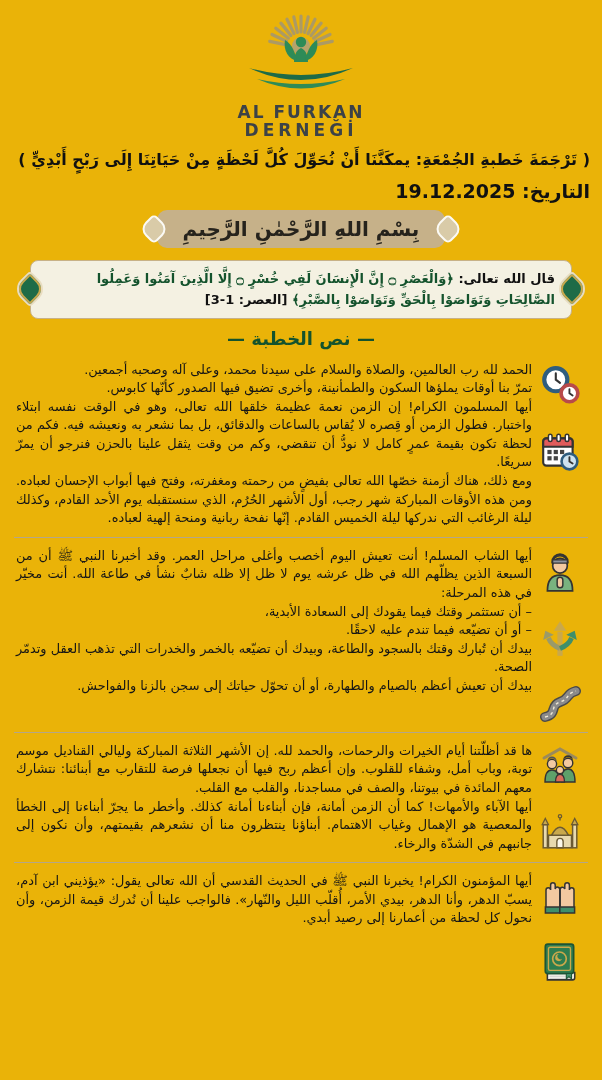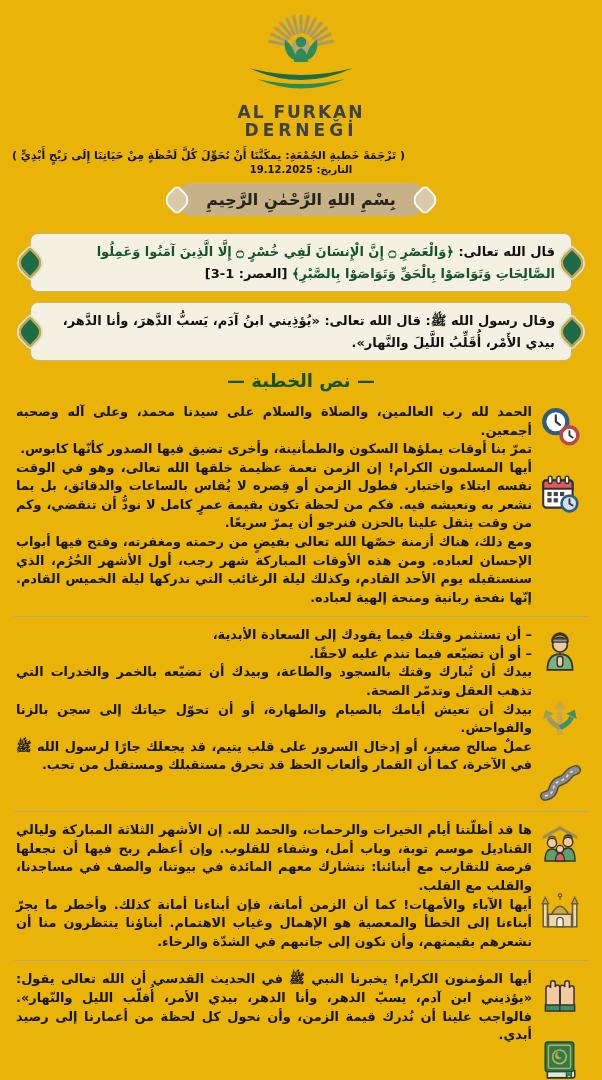--- a/index.html
+++ b/index.html
@@ -9,29 +9,29 @@
     position:relative; width:602px; height:1080px; margin:0 auto;
     background:#eab308; overflow:hidden; padding:6px 12px 0 12px;
   }
   
   .brand { text-align:center; }
   .brand svg { display:block; margin:0 auto; }
   .org-name { color:#3c4247; font-weight:700; line-height:1.05; letter-spacing:2px; margin-top:-6px; }
   .org-name .l1 { font-size:17px; display:block; }
   .org-name .l2 { font-size:17px; display:block; letter-spacing:4px; }
   .doc-title {
-    direction:rtl; text-align:left; font-size:11px; font-weight:700; color:#111;
+    direction:rtl; text-align:right; font-size:16px; font-weight:700; color:#111;
     margin-top:8px; line-height:1.5;
   }
-  .doc-date { direction:rtl; text-align:center; font-size:10px; font-weight:700; color:#111; margin-top:0; }
+  .doc-date { direction:rtl; text-align:right; font-size:19px; font-weight:700; color:#111; margin-top:8px; }
   
   .bismillah-wrap { text-align:center; margin-top:8px; position:relative; height:40px; }
   .bismillah {
     position:relative; display:inline-block; background:#c6b189; color:#26231c;
-    font-weight:700; font-size:16px; padding:7px 26px; border-radius:10px; direction:rtl;text-align:center;
+    font-weight:700; font-size:20px; padding:7px 26px; border-radius:10px; direction:rtl;text-align:center;
   }
   .bismillah .flourish {
     position:absolute; top:50%; width:22px; height:22px; background:#d9cba8;
     border:2px solid #fbfaf5; transform:translateY(-50%) rotate(45deg); border-radius:5px 45% 5px 45%;
   }
   .bismillah .flourish.fl-left { left:-14px; }
   .bismillah .flourish.fl-right { right:-14px; }
   
   .quote-box {
     position:relative; background:#f4f1e2; border:1.6px solid #c8b287; border-radius:8px;
@@ -48,21 +48,21 @@
   .finial.f-right { right:-14px; }
   
   .section-heading {
     direction:rtl; text-align:center; color:#14532d; font-weight:700; font-size:18px; margin-top:9px;
   }
   
   .sections { margin-top:6px; }
   .sect { display:flex; direction:rtl; padding:6px 2px; }
   .icons { width:56px; flex:0 0 56px; display:flex; flex-direction:column; align-items:center; gap:24px; padding-top:4px; }
   .icons svg { display:block; }
-  .txt { flex:1; direction:rtl; text-align:justify; font-size:12.9px; font-weight:700; color:#151515; line-height:1.44; padding-left:2px; }
+  .txt { flex:1; direction:rtl; text-align:justify; font-size:12.9px; font-weight:400; color:#151515; line-height:1.44; padding-left:2px; }
   .txt p { margin:0; }
   .divider { border:0; border-top:1.6px solid #b5a687; margin:3px 2px; }
 </style>
 </head>
 <body>
 
 <div class="page">
 
   <header class="brand">
     <svg width="150" height="104" viewBox="0 0 150 104">
@@ -107,25 +107,20 @@
   </div>
 
   <div class="quote-box">
     <span class="finial f-left"></span>
     <span class="finial f-right"></span>
     <span>قال الله تعالى:</span>
     <span class="verse-green">﴿وَالْعَصْرِ ۝ إِنَّ الْإِنسَانَ لَفِي خُسْرٍ ۝ إِلَّا الَّذِينَ آمَنُوا وَعَمِلُوا الصَّالِحَاتِ وَتَوَاصَوْا بِالْحَقِّ وَتَوَاصَوْا بِالصَّبْرِ﴾</span>
     <span>[العصر: 1-3]</span>
   </div>
 
-  <div class="quote-box">
-    <span class="finial f-left"></span>
-    <span class="finial f-right"></span>
-    <span>وقال رسول الله ﷺ: قال الله تعالى: «يُؤذِيني ابنُ آدَم، يَسبُّ الدَّهرَ، وأنا الدَّهر، بيدي الأَمْر، أُقَلِّبُ اللَّيلَ والنَّهار».</span>
-  </div>
 
   <div class="section-heading">— نص الخطبة —</div>
 
   <div class="sections">
 
     <div class="sect">
       <div class="icons">
         <svg width="42" height="42" viewBox="0 0 40 40">
           <circle cx="16" cy="14" r="11" fill="#fff" stroke="#2f5d7e" stroke-width="4"></circle>
           <path d="M16 8 V14 L20 17" stroke="#333" stroke-width="2" fill="none" stroke-linecap="round"></path>
@@ -176,25 +171,25 @@
           <path d="M20 30 C25 28 29 25 31 20" stroke="#3f8f6b" stroke-width="4.6" fill="none"></path>
           <path d="M36 22 L34 13 L26 17 Z" fill="#3f8f6b"></path>
         </svg>
         <svg width="44" height="40" viewBox="0 0 40 40">
           <path d="M5 34 C18 31 9 23 20 19 C31 15 25 11 36 8" stroke="#4a4a4a" stroke-width="10" fill="none" stroke-linecap="round"></path>
           <path d="M5 34 C18 31 9 23 20 19 C31 15 25 11 36 8" stroke="#8b8b8b" stroke-width="7" fill="none" stroke-linecap="round"></path>
           <path d="M5 34 C18 31 9 23 20 19 C31 15 25 11 36 8" stroke="#f1ead7" stroke-width="1.4" fill="none" stroke-dasharray="3 3"></path>
         </svg>
       </div>
       <div class="txt">
+        <p>أيها الشاب المسلم! أنت تعيش اليوم أخصب وأغلى مراحل العمر. وقد أخبرنا النبي ﷺ أن من السبعة الذين يظلّهم الله في ظل عرشه يوم لا ظل إلا ظله شابٌ نشأ في طاعة الله. أنت مخيّر في هذه المرحلة:</p>
         <p>– أن تستثمر وقتك فيما يقودك إلى السعادة الأبدية،</p>
         <p>– أو أن تضيّعه فيما تندم عليه لاحقًا.</p>
         <p>بيدك أن تُبارك وقتك بالسجود والطاعة، وبيدك أن تضيّعه بالخمر والخدرات التي تذهب العقل وتدمّر الصحة.</p>
-        <p>بيدك أن تعيش أيامك بالصيام والطهارة، أو أن تحوّل حياتك إلى سجن بالزنا والفواحش.</p>
-        <p>عملٌ صالح صغير، أو إدخال السرور على قلب يتيم، قد يجعلك جارًا لرسول الله ﷺ في الآخرة، كما أن القمار وألعاب الحظ قد تحرق مستقبلك ومستقبل من تحب.</p>
+        <p>بيدك أن تعيش أعظم بالصيام والطهارة، أو أن تحوّل حياتك إلى سجن بالزنا والفواحش.</p>
       </div>
     </div>
 
     <hr class="divider">
 
     <div class="sect">
       <div class="icons">
         <svg width="44" height="40" viewBox="0 0 40 40">
           <path d="M4 12 L20 3 L36 12" stroke="#9a8a5c" stroke-width="3" fill="none" stroke-linecap="round"></path>
           <circle cx="12" cy="18" r="4.6" fill="#f3c9a0" stroke="#333" stroke-width="1.4"></circle>

